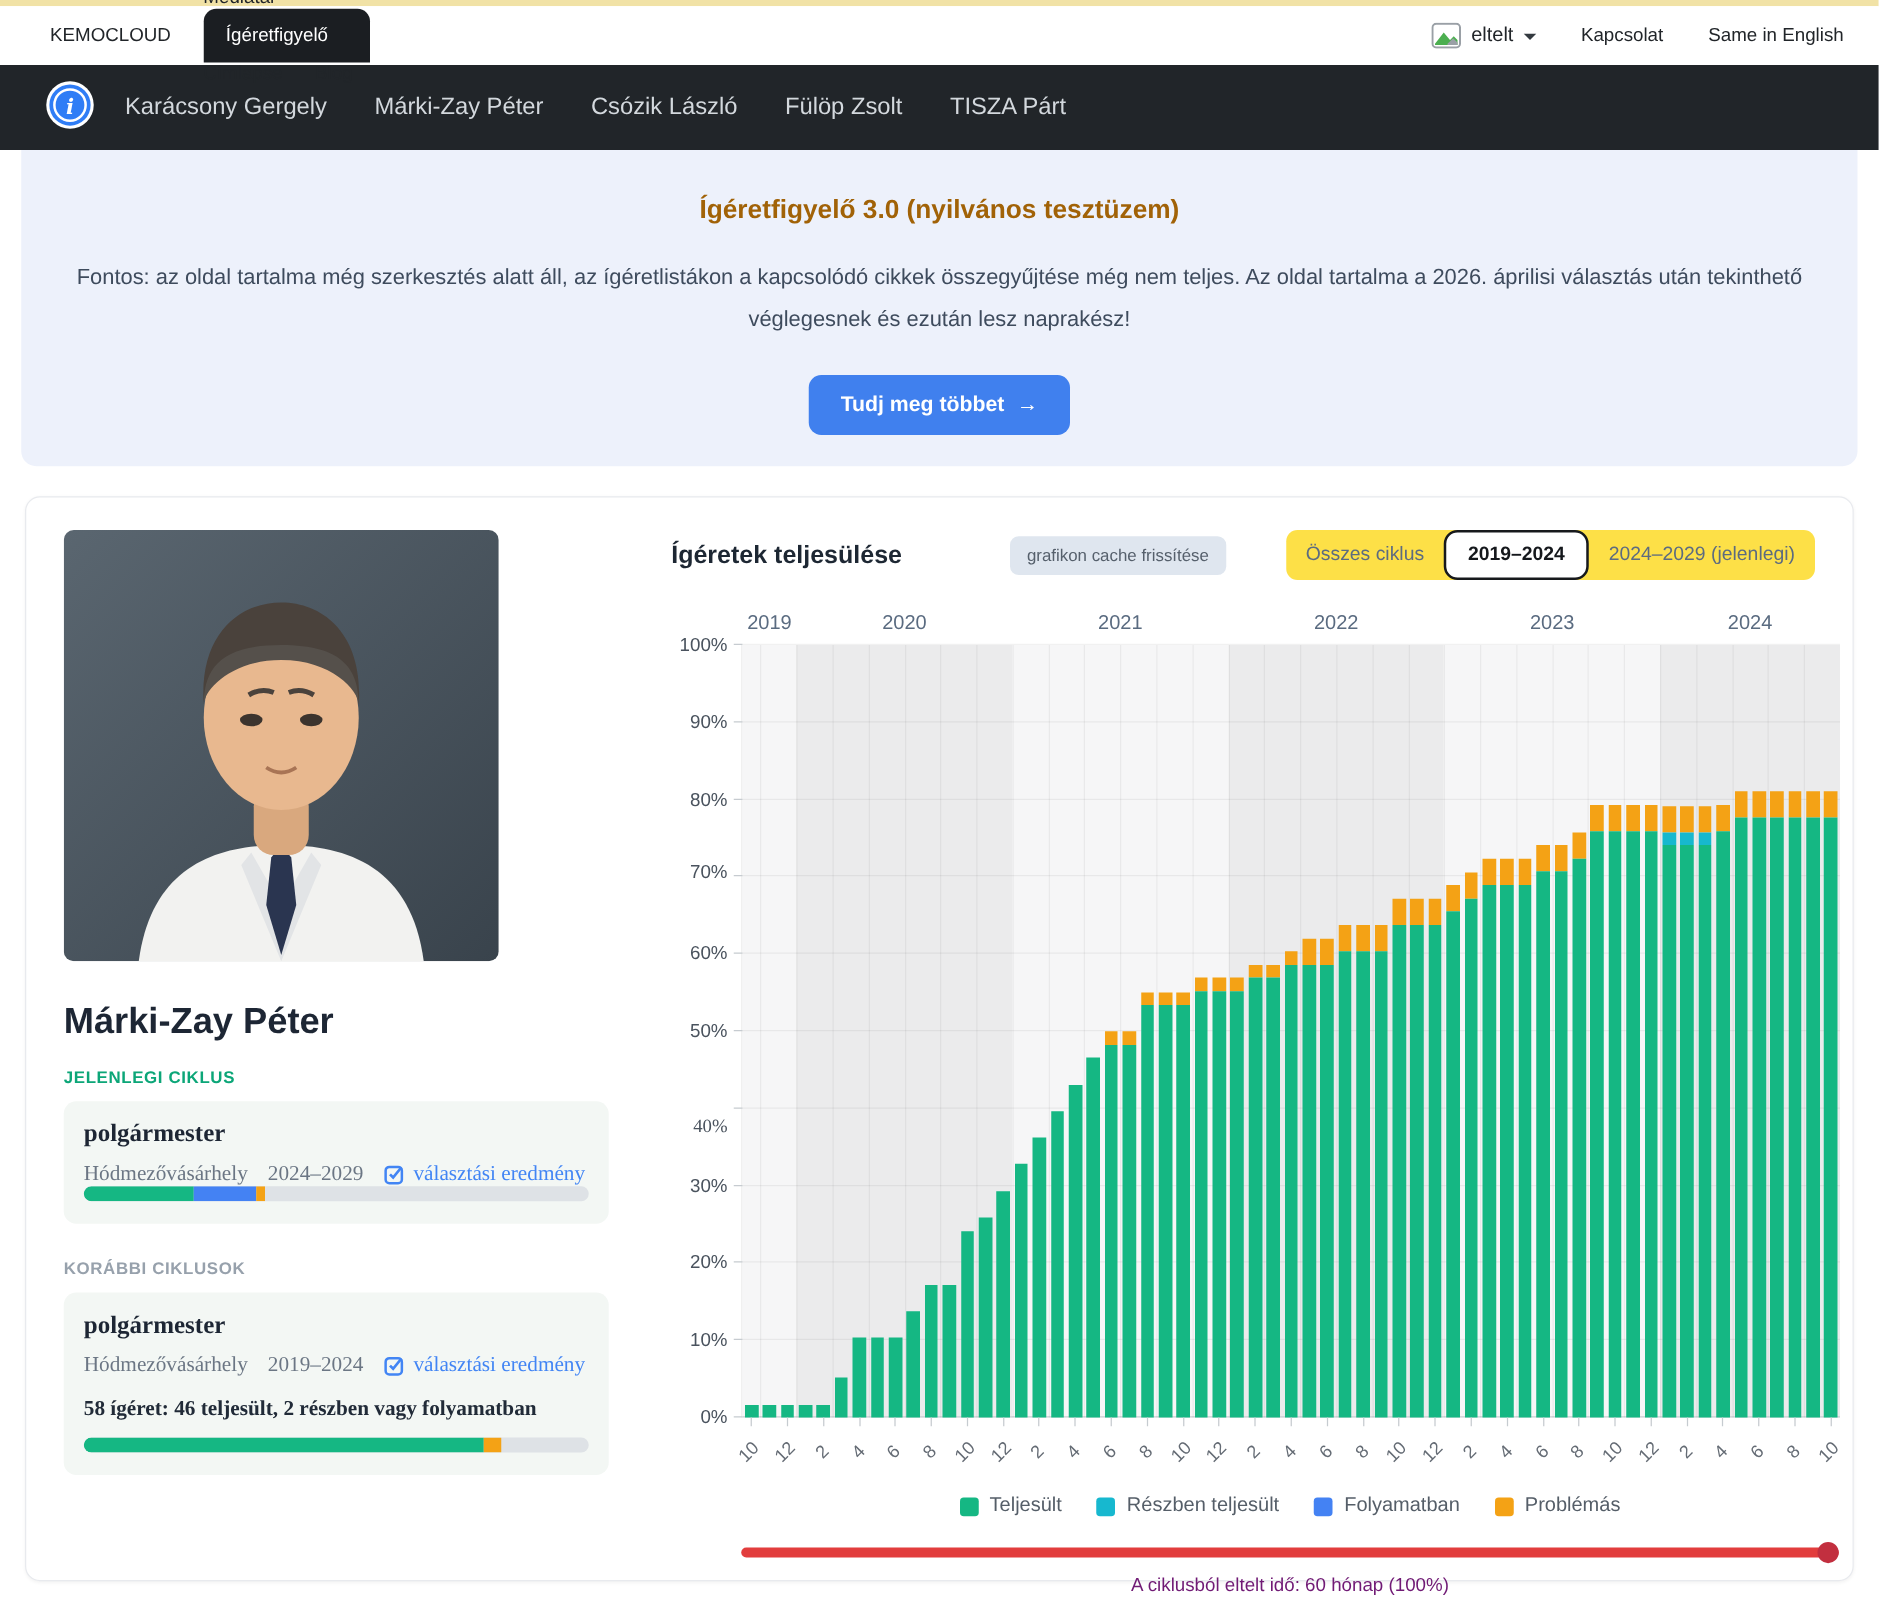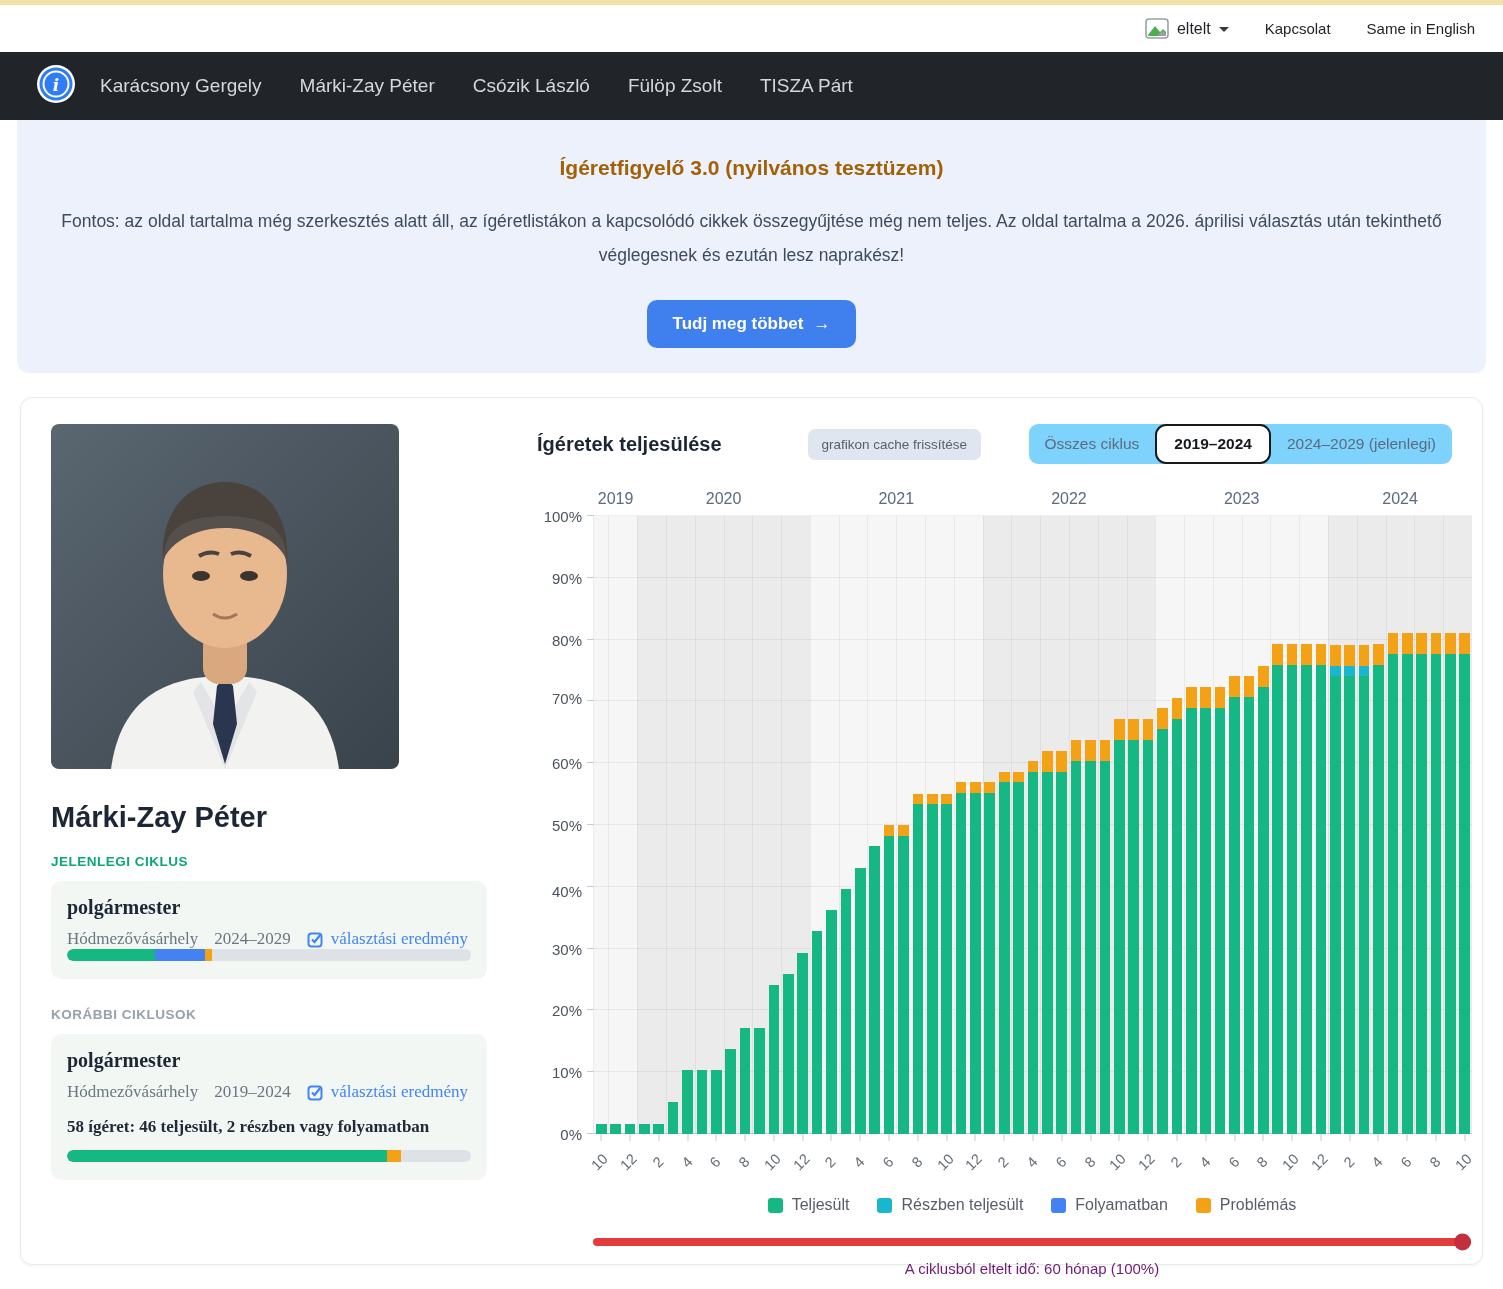--- a/index.html
+++ b/index.html
@@ -51,21 +51,21 @@
   .cycle-meta{display:flex;align-items:center;gap:16px;font-size:17px;color:#6b7684;}
   .vote-link{display:inline-flex;align-items:center;gap:7px;color:#4285f4;cursor:pointer;}
   .cycle-summary{font-size:17px;font-weight:700;color:#212b38;margin:15px 0 13px;}
   .pbar{height:12px;border-radius:6px;background:#dee2e6;overflow:hidden;display:flex;}
   .pseg{height:100%;}
   
   .chart-col{flex:1;min-width:0;position:relative;}
   .chart-head{display:flex;align-items:center;}
   .chart-title{font-size:20px;font-weight:700;color:#1d2733;margin-right:86px;}
   .cache-btn{background:#dfe6ef;color:#56606c;font-size:13.5px;border:none;border-radius:7px;padding:8px 14px;cursor:pointer;font-family:inherit;}
-  .tabs{margin-left:auto;background:#7dd3fc;border-radius:9px;display:flex;align-items:center;font-size:15.5px;color:#5c6b80;}
+  .tabs{margin-left:auto;background:#fde047;border-radius:9px;display:flex;align-items:center;font-size:15.5px;color:#5c6b80;}
   .tab{padding:11px 16px;cursor:pointer;white-space:nowrap;}
   .tab.selected{background:#fff;border:2px solid #17191c;border-radius:11px;font-weight:700;color:#15181c;padding:9px 17px;margin:-2px 0;}
   .chart-area{position:relative;margin:52px 0 0 56px;width:878px;height:618px;border-left:1px solid rgba(0,0,0,.08);}
   .band{position:absolute;top:0;bottom:0;}
   .band-light{background:#f6f6f7;}
   .band-dark{background:#ebebec;}
   .year-label{position:absolute;top:-26px;transform:translateX(-50%);font-size:16px;color:#5a6b80;font-weight:500;}
   .hgrid{position:absolute;left:0;right:0;height:1px;background:rgba(0,0,0,.055);}
   .hgrid.axis{background:#c9cdd2;}
   .vgrid{position:absolute;top:0;bottom:0;width:1px;background:rgba(0,0,0,.05);}
@@ -82,20 +82,24 @@
   .slider-track{height:8px;border-radius:4px;background:#e23d3d;position:relative;cursor:pointer;}
   .slider-knob{position:absolute;right:-3px;top:50%;transform:translateY(-50%);width:17px;height:17px;border-radius:50%;background:#c22f3f;}
   .slider-caption{margin:14px 0 0 56px;width:878px;text-align:center;font-size:15px;color:#701a75;}
 </style>
 </head>
 <body>
 
 <div class="top-strip"></div>
 
 <header class="navbar">
+  <div class="nav-left">
+    <span class="brand">KEMOCLOUD</span>
+    <span id="topnav-items"><span class="nav-item">Médiatár</span><span class="nav-item active">Ígéretfigyelő</span><span class="nav-item">Címlapse</span><span class="nav-item">Blog</span></span>
+  </div>
   <div class="nav-right">
     <span class="profile-group">
       <svg width="24" height="21" viewBox="0 0 24 21">
         <rect x="1" y="1" width="22" height="19" rx="3" fill="#ffffff" stroke="#9aa0a6" stroke-width="1.6"></rect>
         <path d="M3 17 L10 8 L15 14 L18 11 L21 14 L21 18 L3 18 Z" fill="#4caf50"></path>
         <path d="M13 17 L17.5 12.5 L21 16 L21 18 L13 18 Z" fill="#9aa0a6"></path>
       </svg>
       <span>eltelt</span>
       <span class="caret"></span>
     </span>
@@ -225,21 +229,21 @@
         <div class="hgrid" style="bottom: 61.8px;"></div>
         <div class="y-label" style="bottom: 61.8px;">10%</div>
         <div class="y-tick" style="bottom: 61.8px;"></div>
         <div class="hgrid" style="bottom: 123.6px;"></div>
         <div class="y-label" style="bottom: 123.6px;">20%</div>
         <div class="y-tick" style="bottom: 123.6px;"></div>
         <div class="hgrid" style="bottom: 185.4px;"></div>
         <div class="y-label" style="bottom: 185.4px;">30%</div>
         <div class="y-tick" style="bottom: 185.4px;"></div>
         <div class="hgrid" style="bottom: 247.2px;"></div>
-        <div class="y-label" style="bottom: 243px;">40%</div>
+        <div class="y-label" style="bottom: 232px; font-family: Liberation Serif, serif;">40%</div>
         <div class="y-tick" style="bottom: 247.2px;"></div>
         <div class="hgrid" style="bottom: 309px;"></div>
         <div class="y-label" style="bottom: 309px;">50%</div>
         <div class="y-tick" style="bottom: 309px;"></div>
         <div class="hgrid" style="bottom: 370.8px;"></div>
         <div class="y-label" style="bottom: 370.8px;">60%</div>
         <div class="y-tick" style="bottom: 370.8px;"></div>
         <div class="hgrid" style="bottom: 432.6px;"></div>
         <div class="y-label" style="bottom: 436px; text-align: right;">70%</div>
         <div class="y-tick" style="bottom: 432.6px;"></div>

